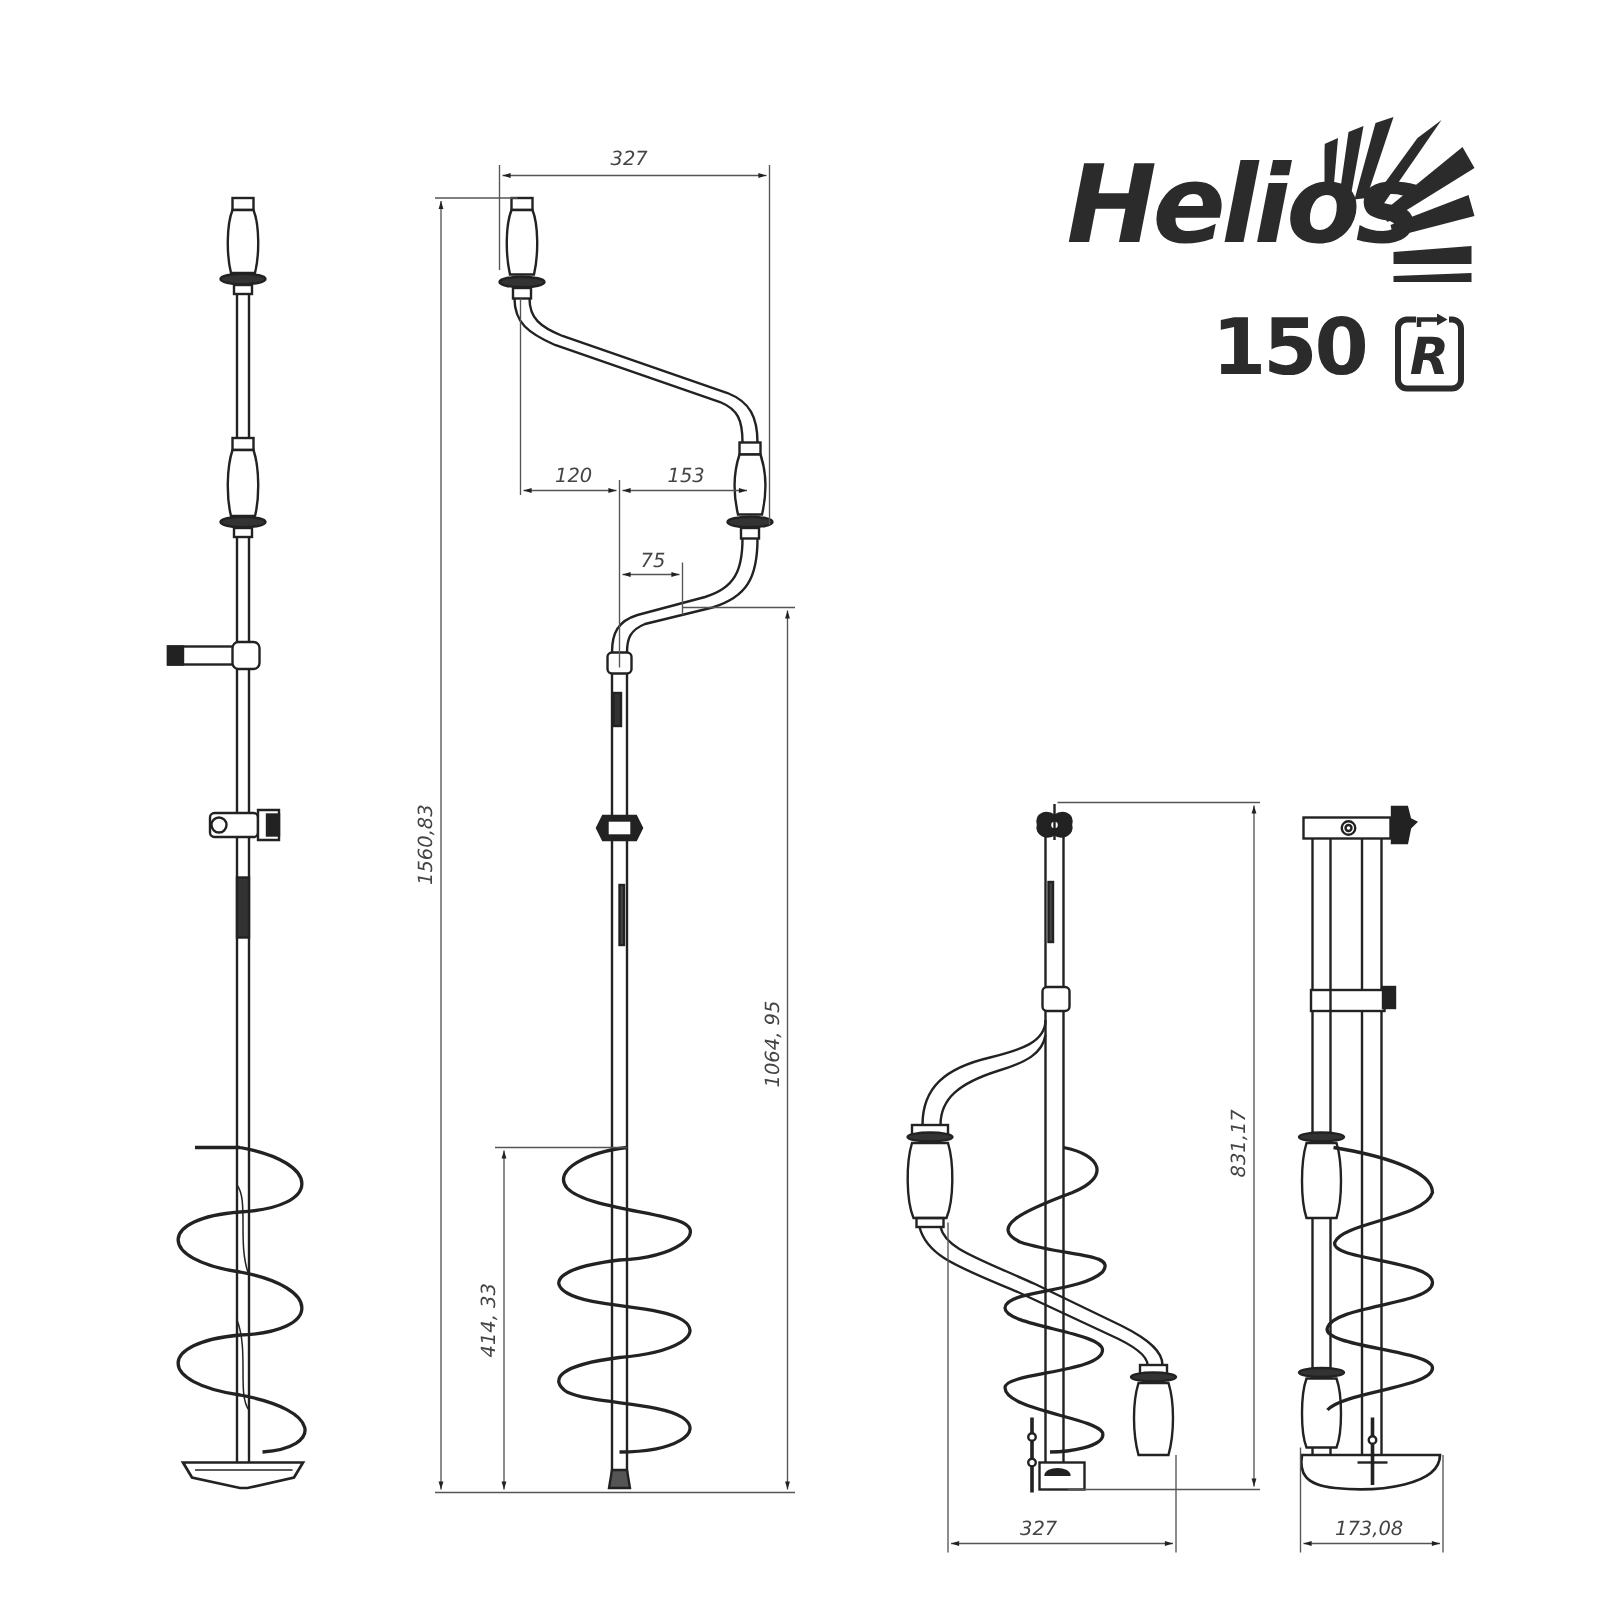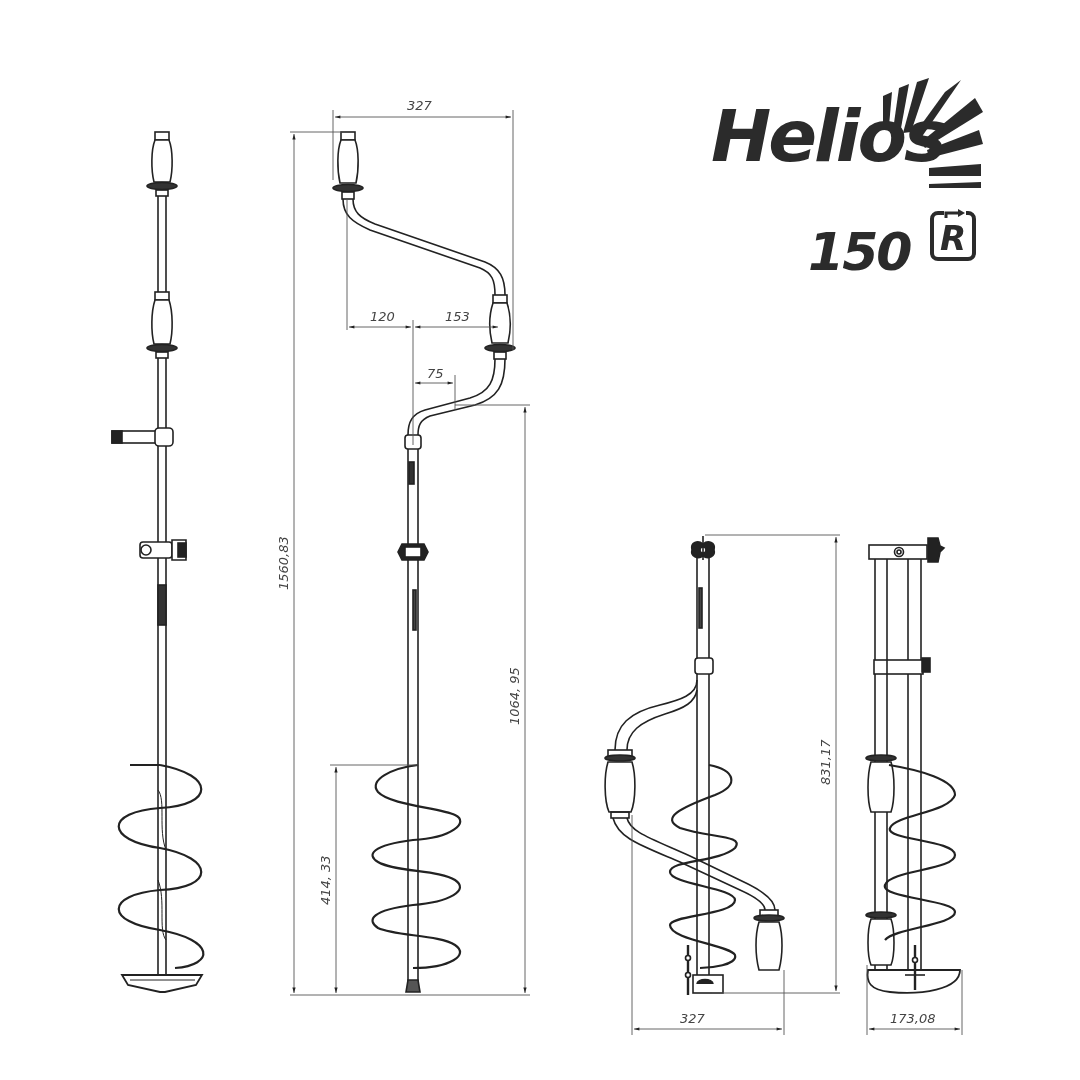--- a/index.html
+++ b/index.html
@@ -7,22 +7,22 @@
   #drawing { position: absolute; left: 0; top: 0; width: 1080px; height: 1080px; }
   .dim-text { font-family: "DejaVu Sans", sans-serif; font-style: italic; font-size: 13px; fill: #444; }
   .brand { position: absolute; left: 668px; top: 78px; width: 330px; height: 200px; }
   .brand-name {
     position: absolute; left: 6px; top: 22px;
     font-family: "DejaVu Sans", sans-serif; font-weight: bold; font-style: italic;
     font-size: 72px; letter-spacing: -3px; color: #2b2b2b; line-height: 1; margin-left: 37px;
   }
   .brand-model {
     position: absolute; left: 140px; top: 128px;
-    font-family: "DejaVu Sans", sans-serif; font-weight: bold; font-style: italic;
-    font-size: 52px; letter-spacing: -2px; color: #2b2b2b; line-height: 1; margin-top: 20px;
+    font-family: "DejaVu Sans", sans-serif; font-weight: bold; 
+    font-size: 52px; letter-spacing: -2px; color: #2b2b2b; line-height: 1;
   }
   .brand-badge {
     position: absolute; left: 262px; top: 133px; width: 46px; height: 50px;
     border: 4px solid #2b2b2b; border-radius: 8px; box-sizing: border-box;
     font-family: "DejaVu Sans", sans-serif; font-weight: bold; font-style: italic;
     font-size: 34px; color: #2b2b2b; text-align: center; line-height: 46px;
   }
   .badge-arrow { position: absolute; left: 10px; top: -6px; width: 22px; height: 10px; background: #fff; }
   .badge-arrow svg { display: block; }
   .rays { position: absolute; left: 215px; top: 0; width: 110px; height: 110px; }

